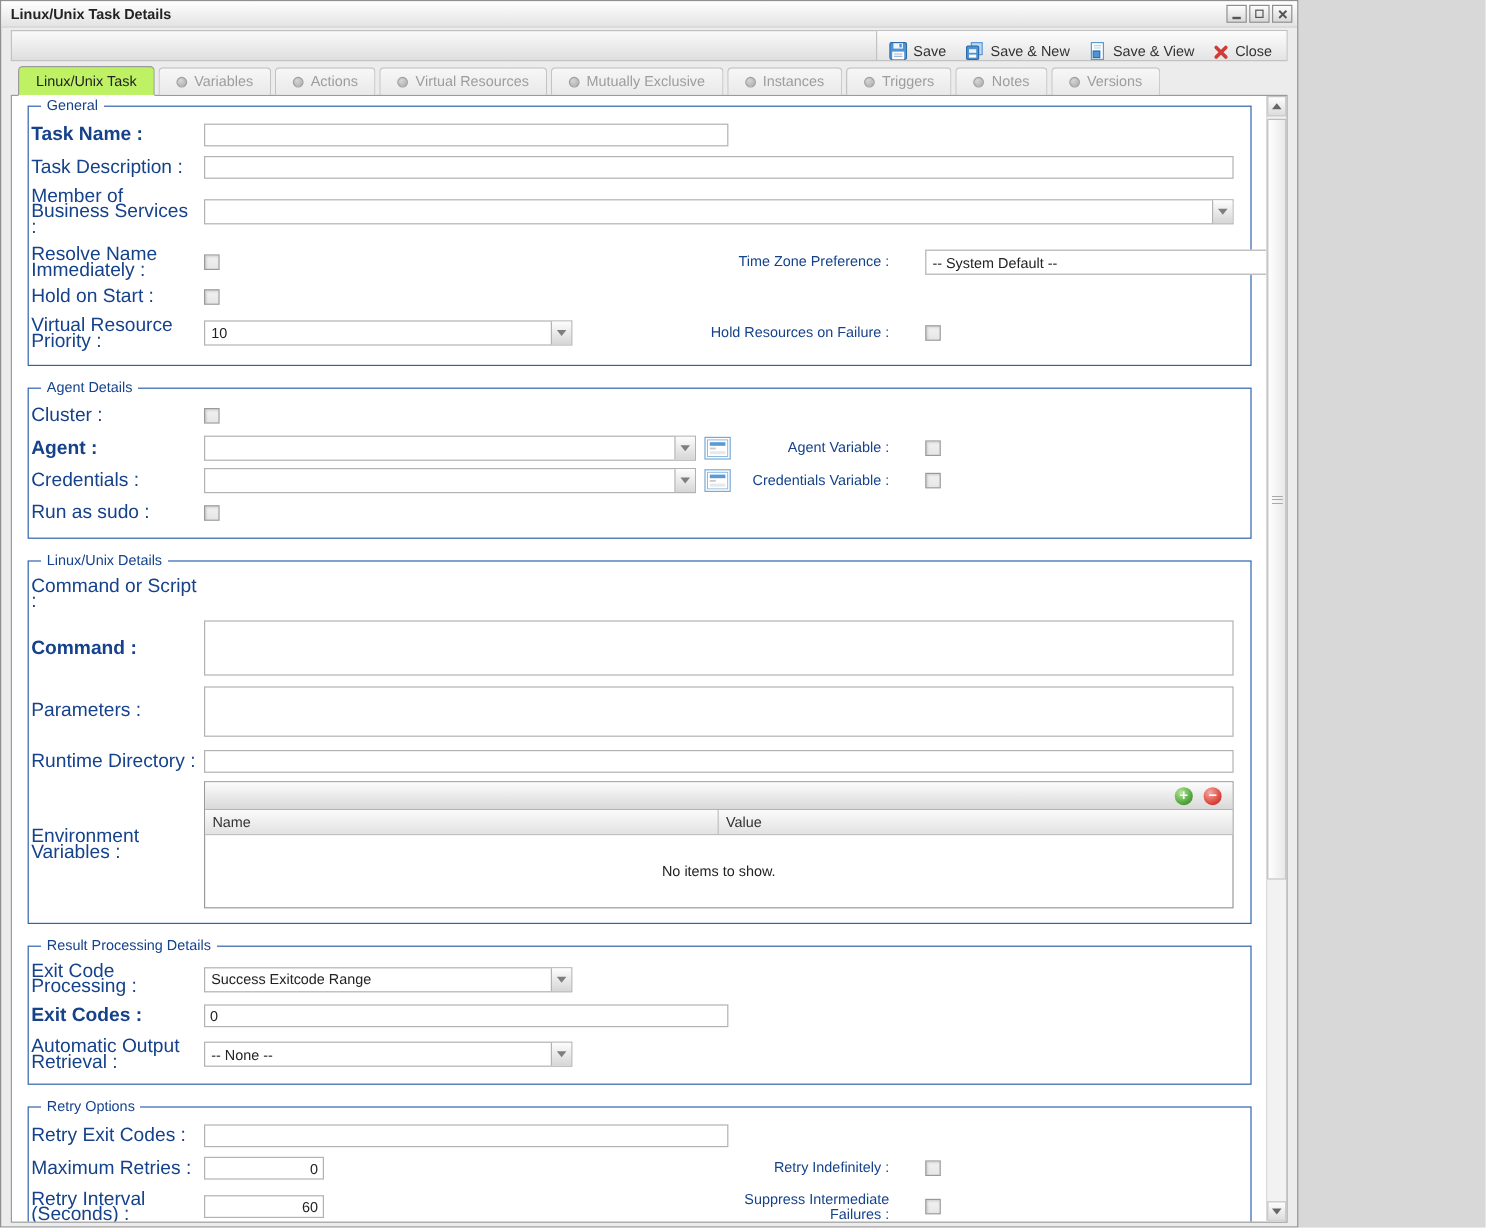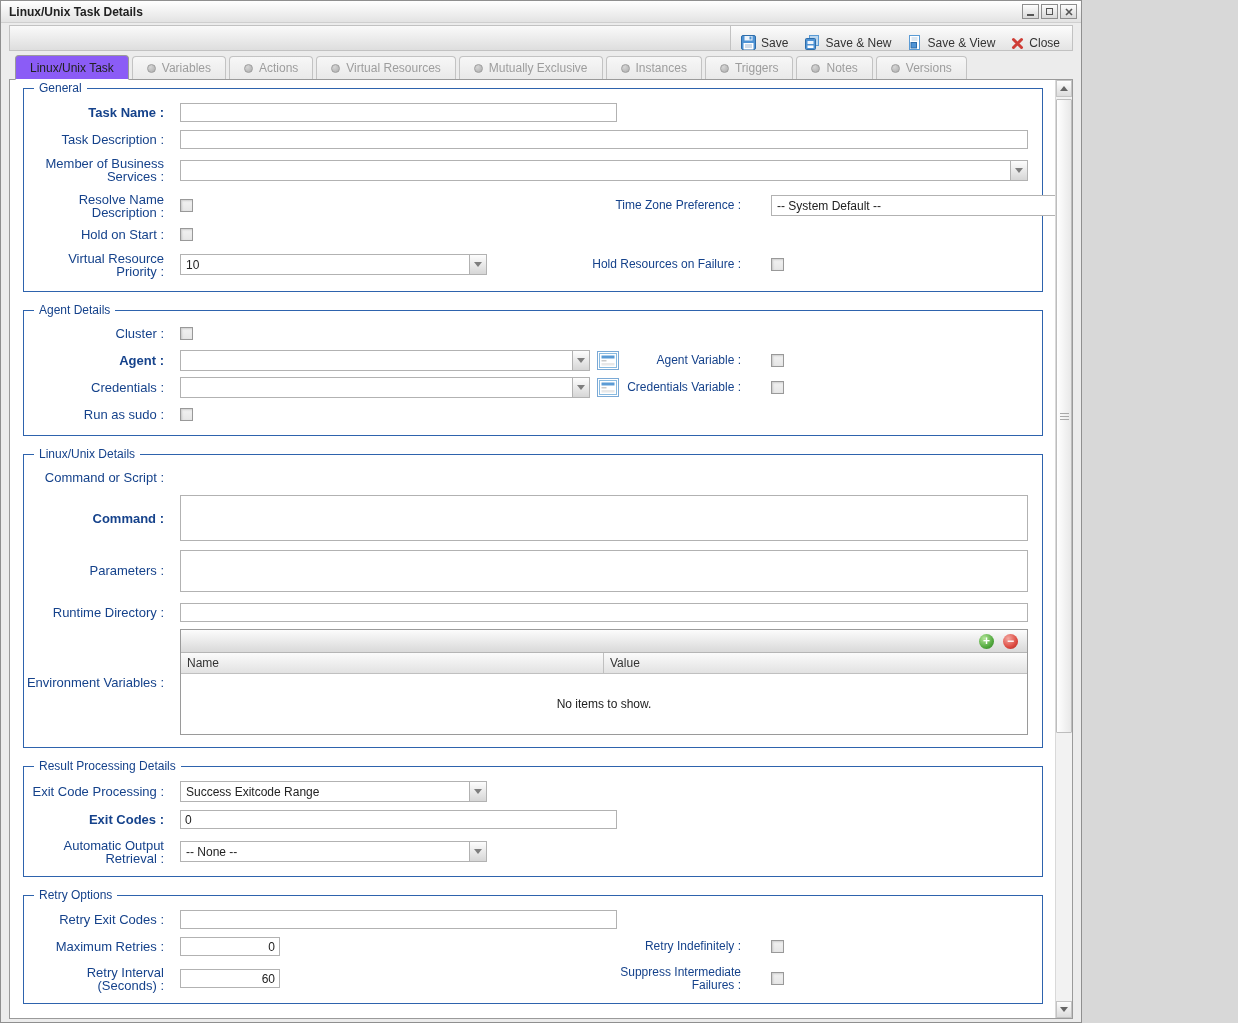--- a/index.html
+++ b/index.html
@@ -57,21 +57,21 @@
   .tab {
     display:flex; align-items:center; gap:6px;
     height:23px; padding:0 14px;
     margin-right:3px;
     border:1px solid #c3c3c3; border-bottom:none;
     border-radius:4px 4px 0 0;
     background:linear-gradient(#f7f7f7,#e9e9e9);
     font-size:12px; color:#9d9d9d; cursor:pointer; white-space:nowrap;
   }
   .tab.active {
-    height:25px; background:#8b5cf6; color:#222;
+    height:25px; background:#bef264; color:#222;
     border-color:#9a9a9a; margin-bottom:-1px;
     border-bottom:1px solid #ffffff; position:relative; z-index:3;
   }
   .dot {
     width:9px; height:9px; border-radius:50%;
     background:radial-gradient(circle at 35% 30%, #d6d6d6, #ababab);
     border:1px solid #9e9e9e;
   }
   
   .panel {
@@ -83,23 +83,23 @@
   
   fieldset {
     margin:0 12px 11px 13px;
     border:1px solid #2e63ad;
     padding:2px 14px 8px 2px;
   }
   legend { font-size:12px; color:#15428b; margin-left:8px; padding:0 5px; }
   .row { display:flex; align-items:center; margin-top:6px; position:relative; min-height:17px; }
   .row.top { align-items:flex-start; }
   .lbl {
-    width:138px; flex:none; text-align:right;
-    font-size:13px; color:#15428b; line-height:13px;
-    margin-right:16px;
+    width:138px; flex:none; text-align:left;
+    font-size:16px; color:#15428b; line-height:13px;
+    margin-right:6px;
   }
   .b { font-weight:bold; }
   .rgroup { position:absolute; left:555px; top:0; bottom:0; display:flex; align-items:center;gap:22px; }
   .rlbl {
     width:160px; flex:none; text-align:right;
     font-size:12px; color:#15428b; line-height:13px;
     margin-right:8px;
   }
   
   .inp {
@@ -300,21 +300,21 @@
         <div class="row" style="margin-top:8px">
           <div class="lbl">Member of Business Services :</div>
           <div class="sel grow">
             <span class="val"></span>
             <span class="arrowbtn">
                 <span class="chev"></span>
               </span>
           </div>
         </div>
         <div class="row" style="margin-top:9px; min-height:27px">
-          <div class="lbl">Resolve Name Description :</div>
+          <div class="lbl">Resolve Name Immediately :</div>
           <span class="cb"></span>
           <div class="rgroup">
             <div class="rlbl">Time Zone Preference :</div>
             <div class="sel" style="width:312px">
               <span class="val">-- System Default --</span>
               <span class="arrowbtn">
                   <span class="chev"></span>
                 </span>
             </div>
           </div>

